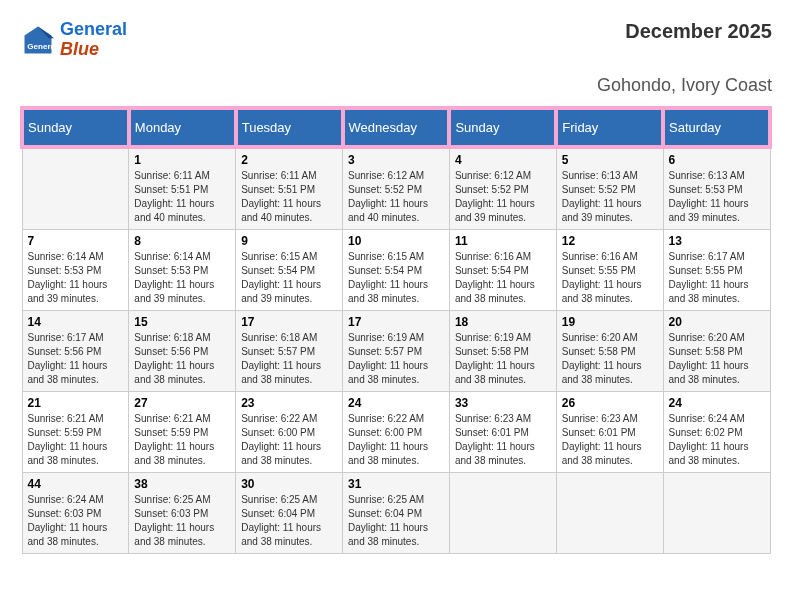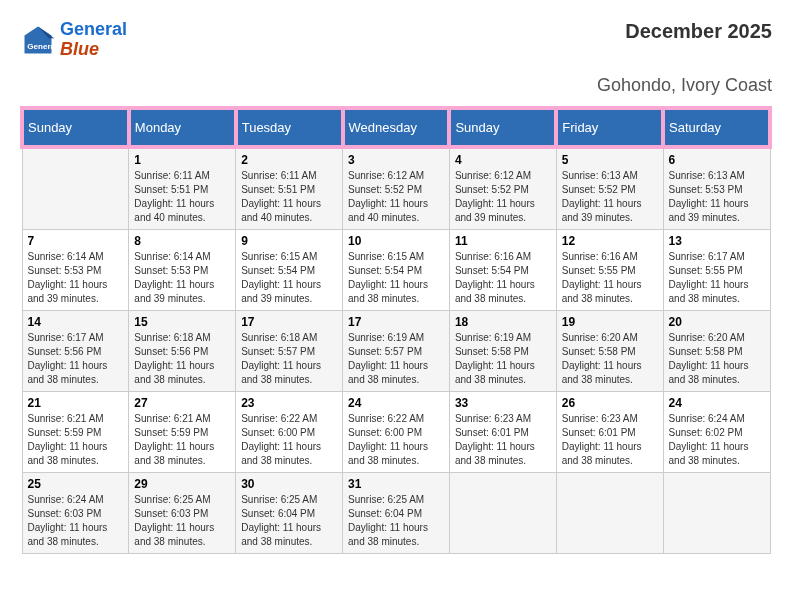--- a/index.html
+++ b/index.html
@@ -237,25 +237,25 @@
           <span class="day-number">26</span>
           <div class="day-info">Sunrise: 6:23 AM<br>Sunset: 6:01 PM<br>Daylight: 11 hours<br>and 38 minutes.</div>
         </td>
         <td>
           <span class="day-number">24</span>
           <div class="day-info">Sunrise: 6:24 AM<br>Sunset: 6:02 PM<br>Daylight: 11 hours<br>and 38 minutes.</div>
         </td>
       </tr>
       <tr>
         <td>
-          <span class="day-number">25</span>
+          <span class="day-number">44</span>
           <div class="day-info">Sunrise: 6:24 AM<br>Sunset: 6:03 PM<br>Daylight: 11 hours<br>and 38 minutes.</div>
         </td>
         <td>
-          <span class="day-number">29</span>
+          <span class="day-number">38</span>
           <div class="day-info">Sunrise: 6:25 AM<br>Sunset: 6:03 PM<br>Daylight: 11 hours<br>and 38 minutes.</div>
         </td>
         <td>
           <span class="day-number">30</span>
           <div class="day-info">Sunrise: 6:25 AM<br>Sunset: 6:04 PM<br>Daylight: 11 hours<br>and 38 minutes.</div>
         </td>
         <td>
           <span class="day-number">31</span>
           <div class="day-info">Sunrise: 6:25 AM<br>Sunset: 6:04 PM<br>Daylight: 11 hours<br>and 38 minutes.</div>
         </td>

